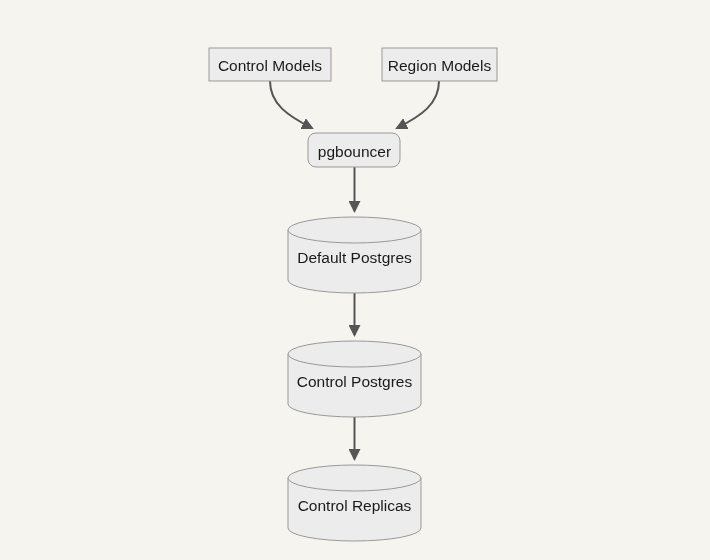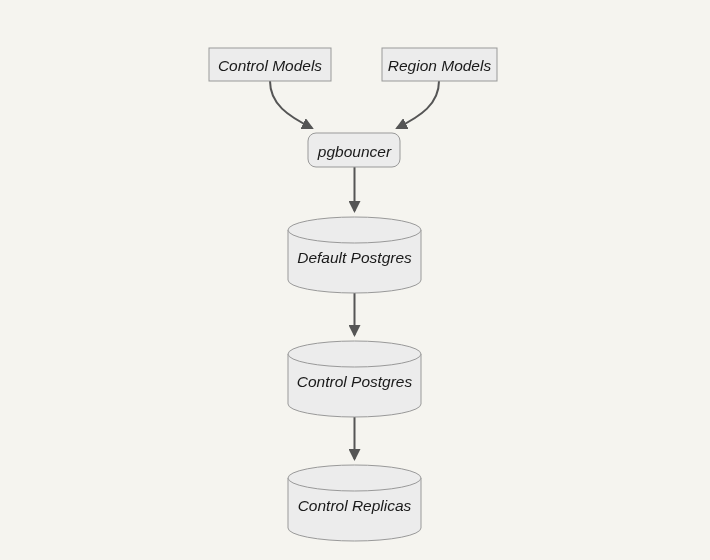--- a/index.html
+++ b/index.html
@@ -7,21 +7,20 @@
     padding: 0;
     width: 710px;
     height: 560px;
     background: #f5f4ef;
     overflow: hidden;
   }
   .diagram-canvas {
     position: relative;
     width: 710px;
     height: 560px;
-    font-style: italic;
   }
   svg { display: block; }
   .node-shape {
     fill: #ececec;
     stroke: #999999;
     stroke-width: 1;
   }
   .node-label {
     font-family: "Liberation Sans", "DejaVu Sans", sans-serif;
     font-size: 15.5px;

